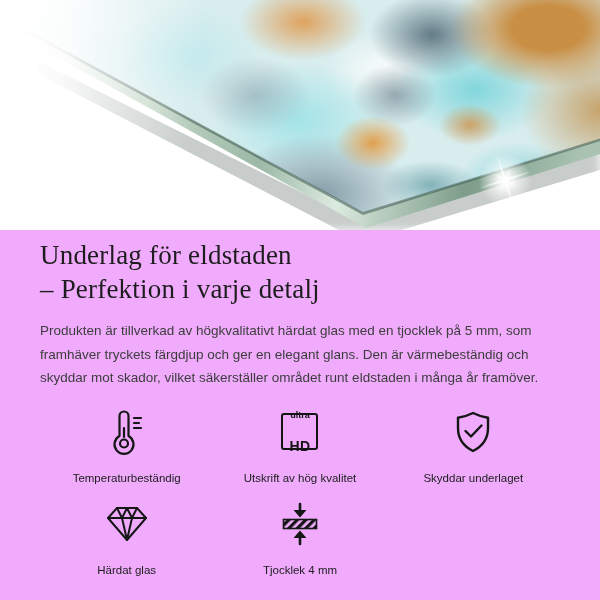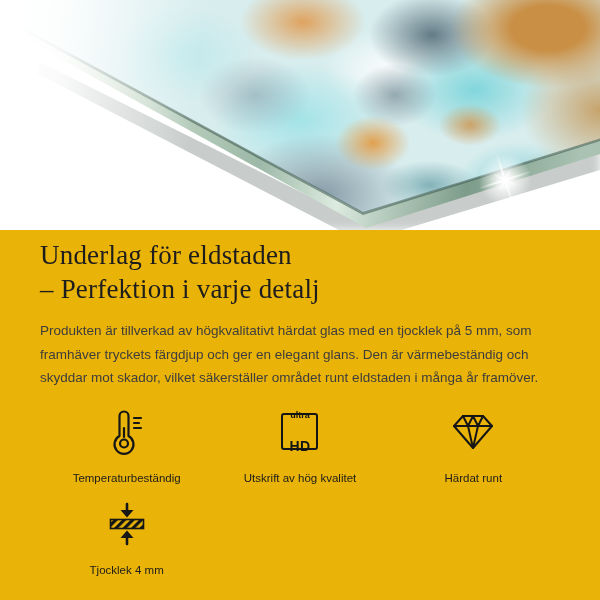--- a/index.html
+++ b/index.html
@@ -1,16 +1,16 @@
 <!DOCTYPE html>
 <html><head>
 <meta charset="utf-8">
 <style>
   html,body{margin:0;padding:0;background:#ffffff;}
-  .page{position:relative;width:600px;height:600px;background:#eab308;overflow:hidden;
+  .page{position:relative;width:600px;height:600px;background:#f0abfc;overflow:hidden;
         font-family:"Liberation Sans", sans-serif;}
 
   
   .hero{position:relative;width:600px;height:230px;overflow:hidden;background:#ffffff;}
 
   .panel-shadow{position:absolute;inset:0;
     clip-path:polygon(40px 62px,363px 223px,600px 152px,600px 170px,362px 242px,38px 74px);
     background:rgba(110,124,117,0.38);filter:blur(5px);}
 
   .marble{position:absolute;inset:0;
@@ -123,31 +123,40 @@
       <div class="feature">
         <div class="f-icon">
           <div class="uhd-box">
             <span class="uhd-top">ultra</span>
             <span class="uhd-bottom">HD</span>
           </div>
         </div>
         <div class="f-label">Utskrift av hög kvalitet</div>
       </div>
 
+      <div class="feature">
+        <div class="f-icon">
+          <svg width="44" height="46" viewBox="0 0 44 46">
+            <path class="st" style="stroke-width:2.4" d="M22,4 C27,6.5 31.5,8 37,8.7 V19 C37,30 31,37.5 22,42 C13,37.5 7,30 7,19 V8.7 C12.5,8 17,6.5 22,4 Z"></path>
+            <path class="st" style="stroke-width:2.4" d="M14.5,22 l5.5,5.5 L30.5,16.5"></path>
+          </svg>
+        </div>
+        <div class="f-label">Skyddar underlaget</div>
+      </div>
 
       <div class="feature">
         <div class="f-icon">
           <svg width="48" height="42" viewBox="0 0 48 42">
             <path class="st" style="stroke-width:2" d="M14,5 H34 L43,15 L24,37 L5,15 Z"></path>
             <path class="st" style="stroke-width:2" d="M5,15 H43"></path>
             <path class="st" style="stroke-width:2" d="M14,5 L19,15 L24,5 L29,15 L34,5"></path>
             <path class="st" style="stroke-width:2" d="M19,15 L24,37 M29,15 L24,37"></path>
           </svg>
         </div>
-        <div class="f-label">Härdat runt</div>
+        <div class="f-label">Härdat glas</div>
       </div>
 
 
       <div class="feature">
         <div class="f-icon">
           <svg width="40" height="46" viewBox="0 0 40 46">
             <defs>
               <pattern id="hatchB" patternUnits="userSpaceOnUse" width="6" height="6" patternTransform="rotate(45)">
                 <rect x="0" y="0" width="3.2" height="6" fill="#161616"></rect>
               </pattern>

